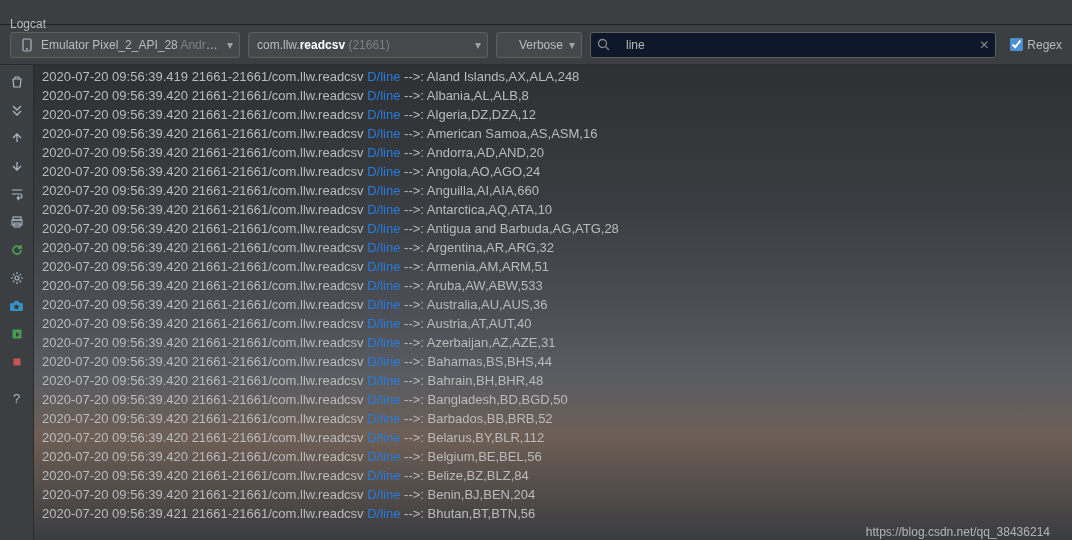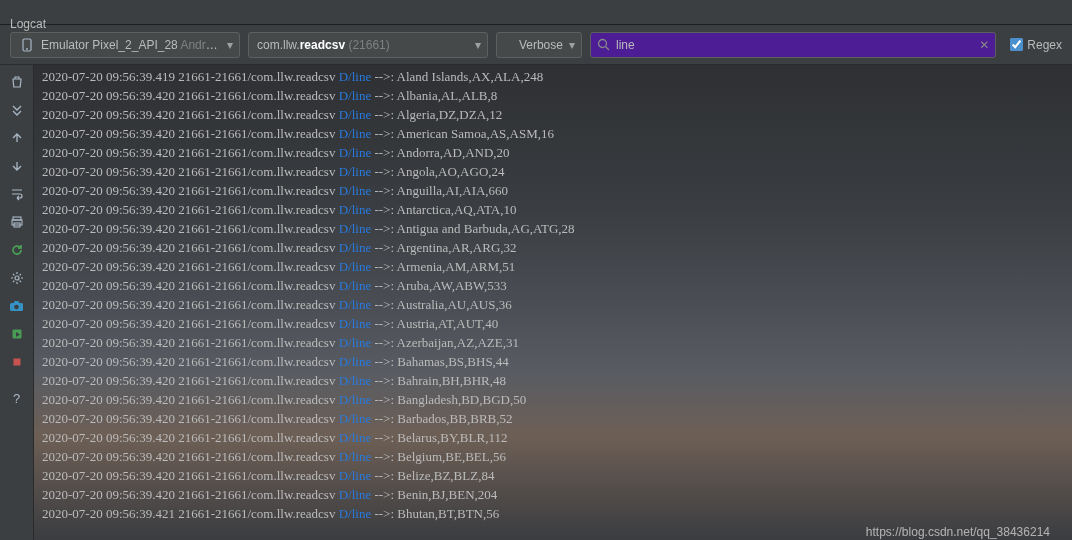--- a/index.html
+++ b/index.html
@@ -54,24 +54,24 @@
     display:inline-flex; align-items:center; justify-content:center;
     color: #bbb;
   }
   .chev { color:#a0a0a0; }
   .filter-input {
     flex: 1;
     display: flex;
     align-items: center;
     height: 26px;
     padding: 0 6px;
-    background: #4c1d95;
+    background: #0f172a;
     border: 1px solid #5e6060;
     border-radius: 3px;
-    gap: 6px;
+    gap: 16px;
   }
   .filter-input input {
     flex: 1;
     background: transparent;
     border: none;
     outline: none;
     color: #bbbbbb;
     font-size: 12px;
   }
   .filter-input .clear { color:#888; cursor:pointer; }
@@ -103,21 +103,21 @@
     color:#a9b7c6; border-radius:3px;
   }
   .tbtn.play svg rect{fill:#499c54;}
   .tbtn.stop svg rect{fill:#c75450;}
   .tbtn.camera svg{fill:#3592c4;}
   .tbtn.restart svg path{stroke:#499c54;fill:none;stroke-width:1.8;}
   .log-area {
     flex:1;
     overflow:hidden;
     padding:2px 0 0 8px;
-    font-family: Liberation Serif, serif;
+    font-family: Liberation Sans, sans-serif;
     font-size: 13px;
     line-height: 19px;
     color:#bbbbbb;
   }
   .log-line { white-space: pre; }
   .log-line .dtag { color:#287bde; }
   .log-line .msg  { color:#bbbbbb; }
   .watermark {
     position:absolute; right:22px; bottom:2px;
     color:rgba(255,255,255,0.6); font-size:12px;

